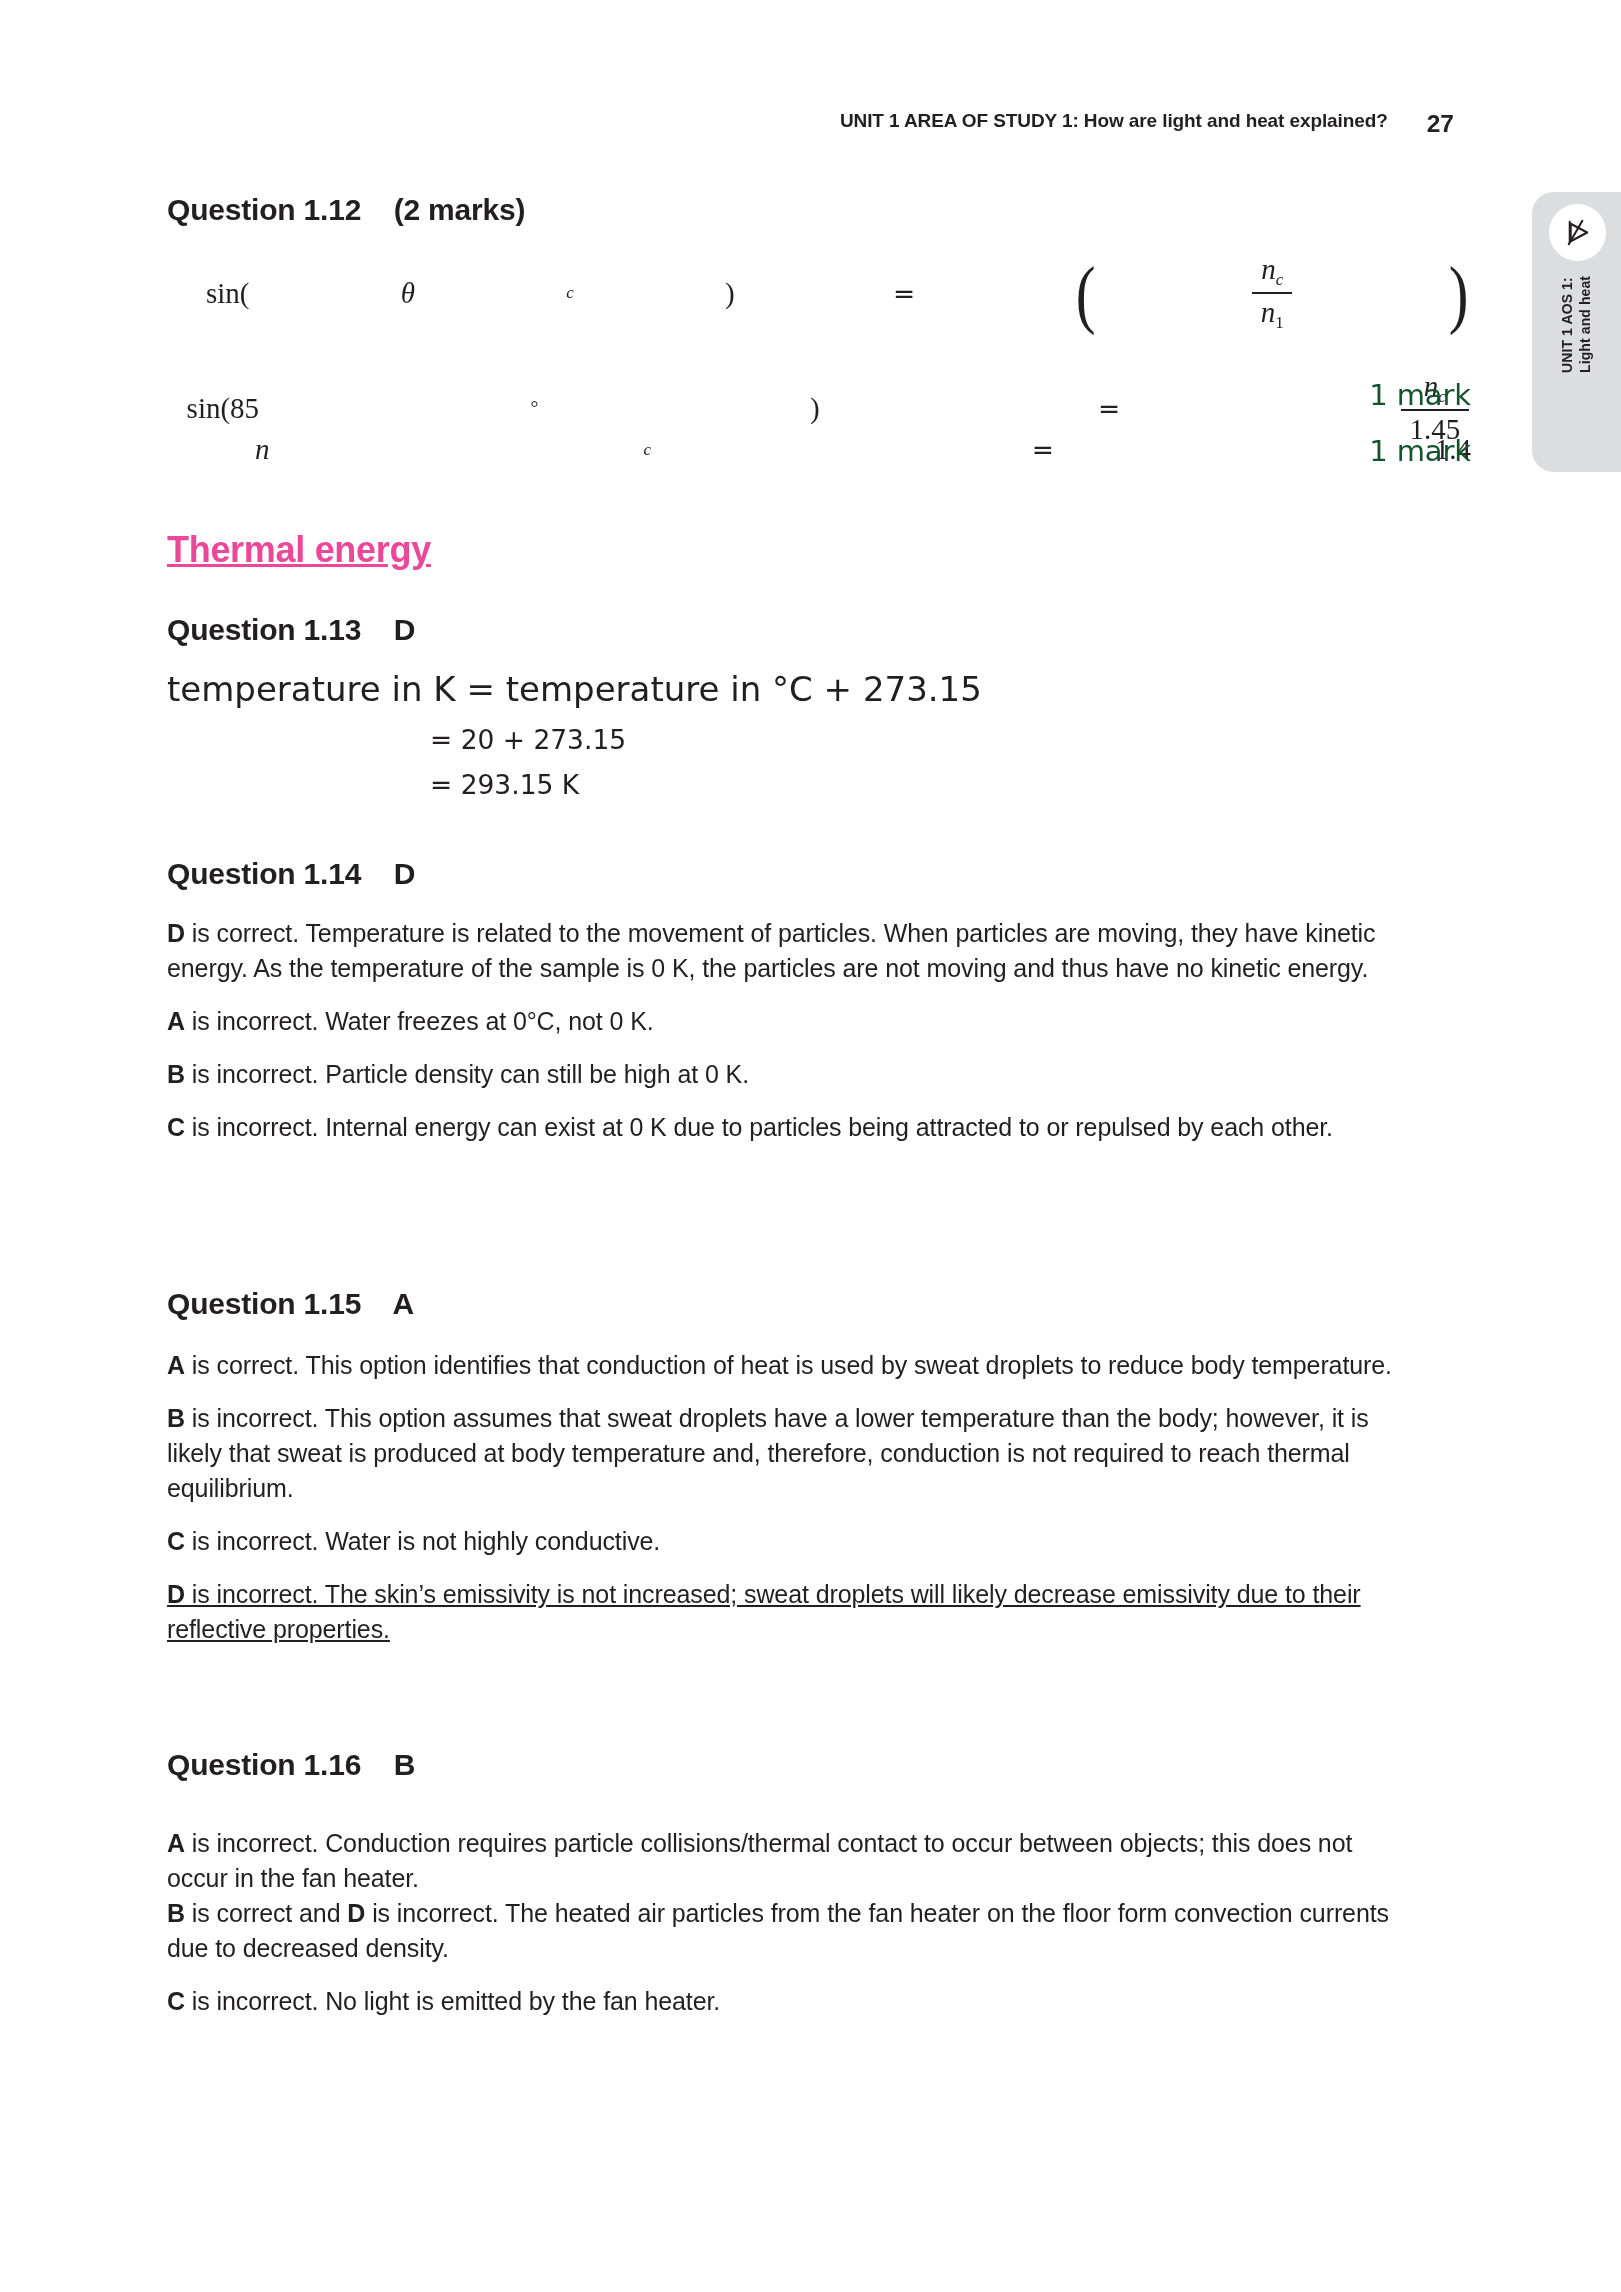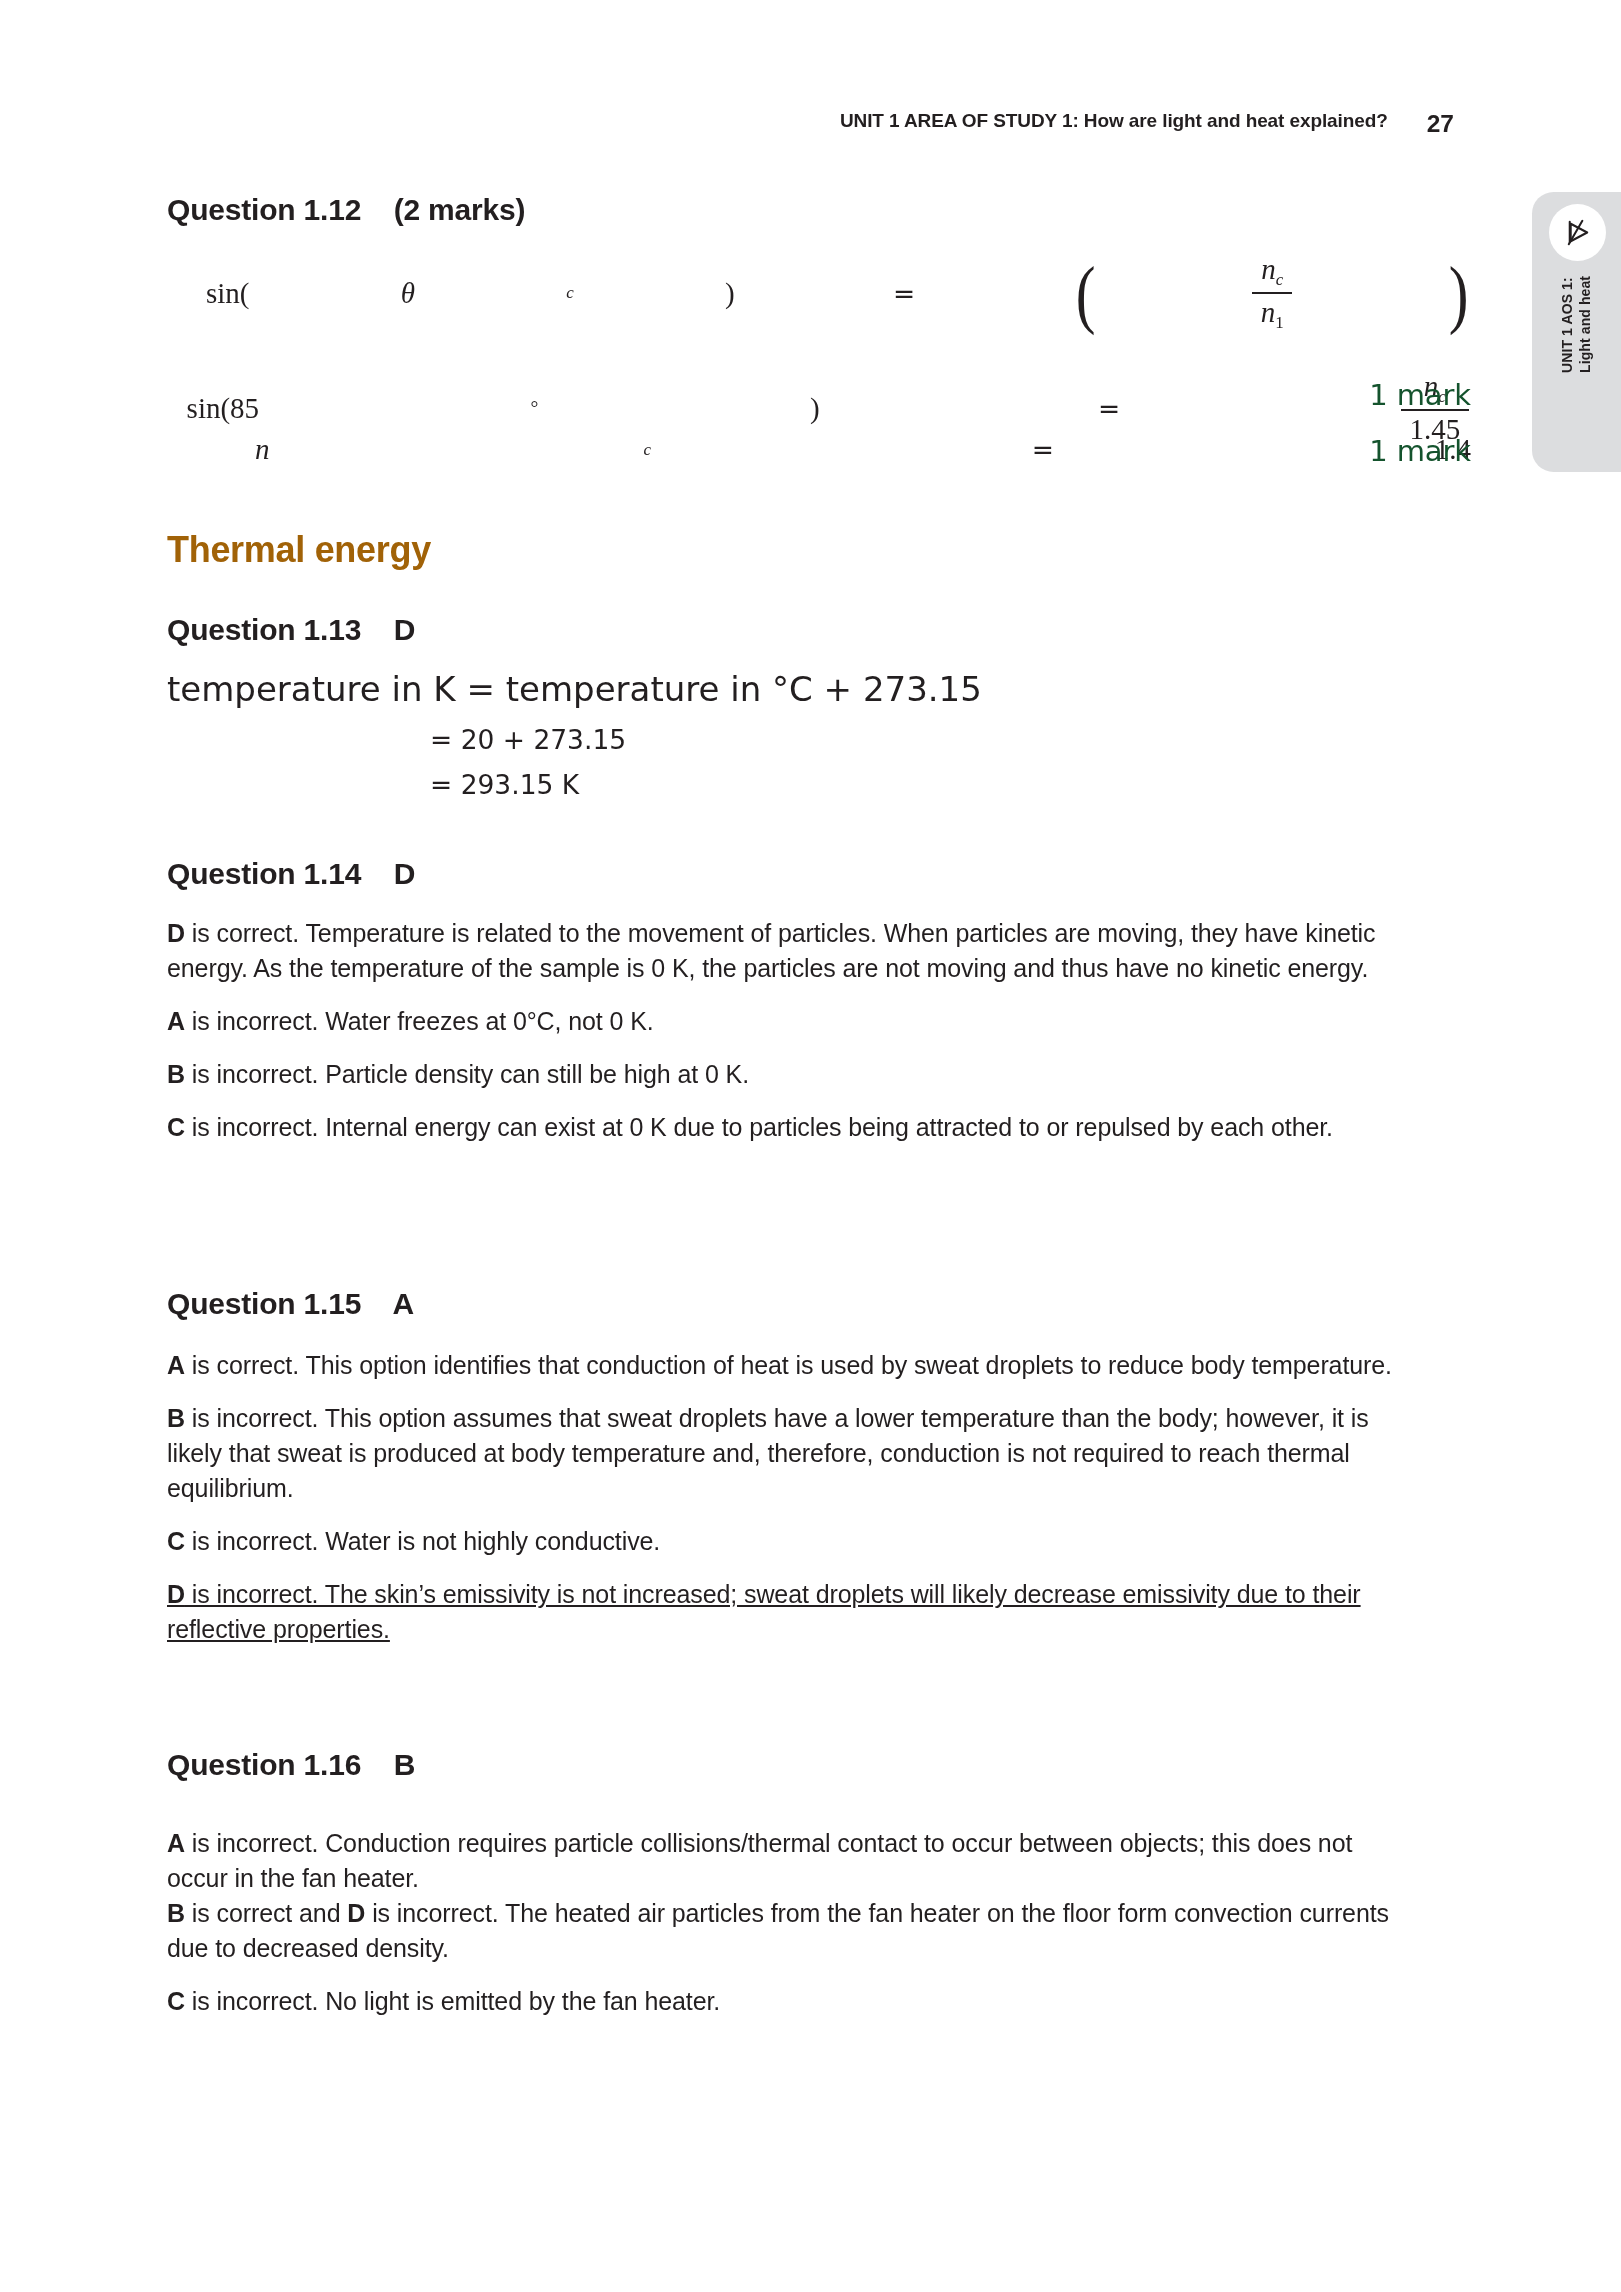--- a/index.html
+++ b/index.html
@@ -100,21 +100,22 @@
     letter-spacing: -0.2px;
     margin: 0;
     color: #231f20;
     white-space: pre;
   }
   h2.section-heading {
     font-size: 36px;
     font-weight: bold;
     letter-spacing: -0.3px;
     margin: 0;
-    color: #a16207;
+    color: #ec4899;
+    text-decoration: underline;
   }
 
   p.body {
     font-size: 25px;
     line-height: 1.41;
     margin: 0;
     color: #231f20;
     letter-spacing: -0.1px;
   }
   p.body b { font-weight: bold; }

